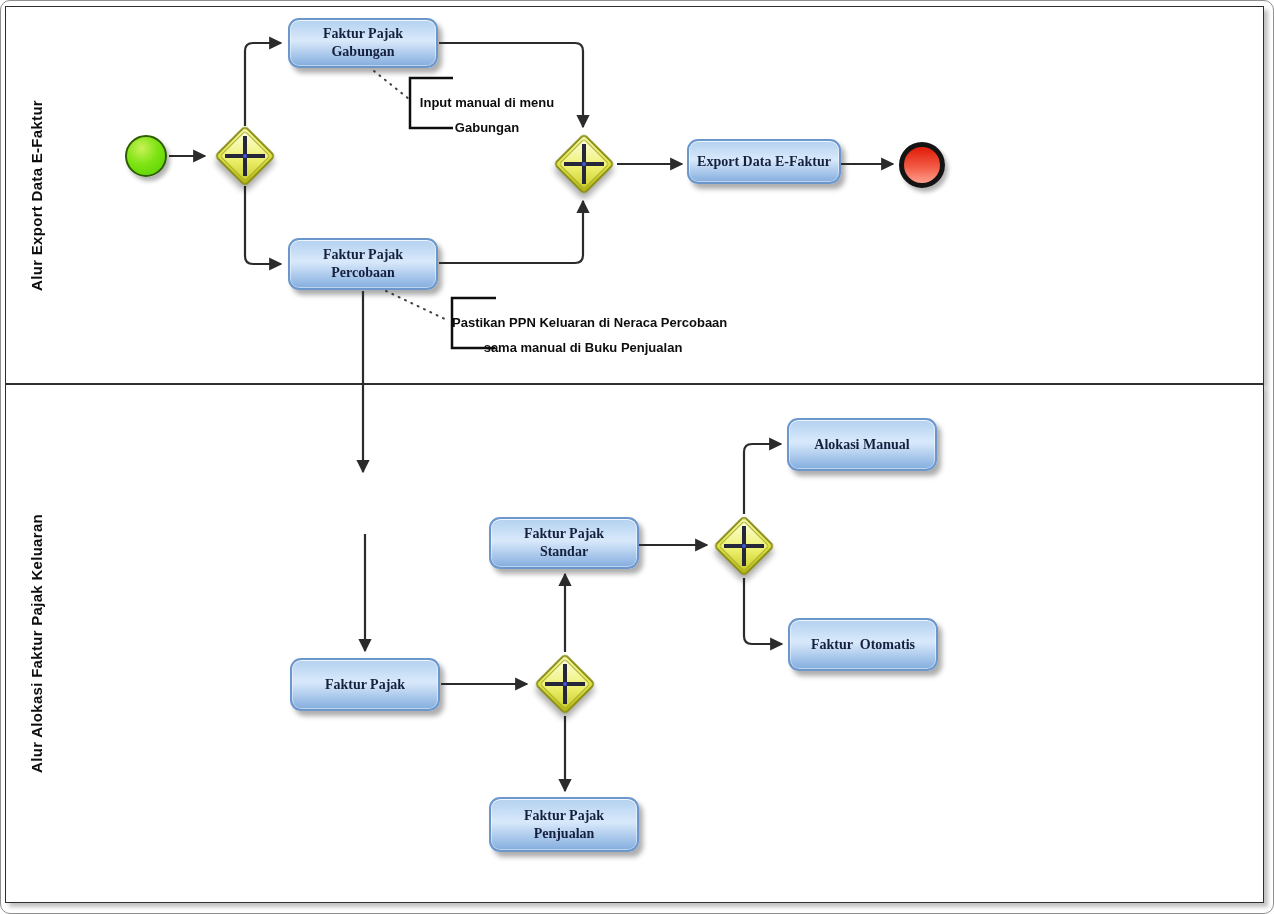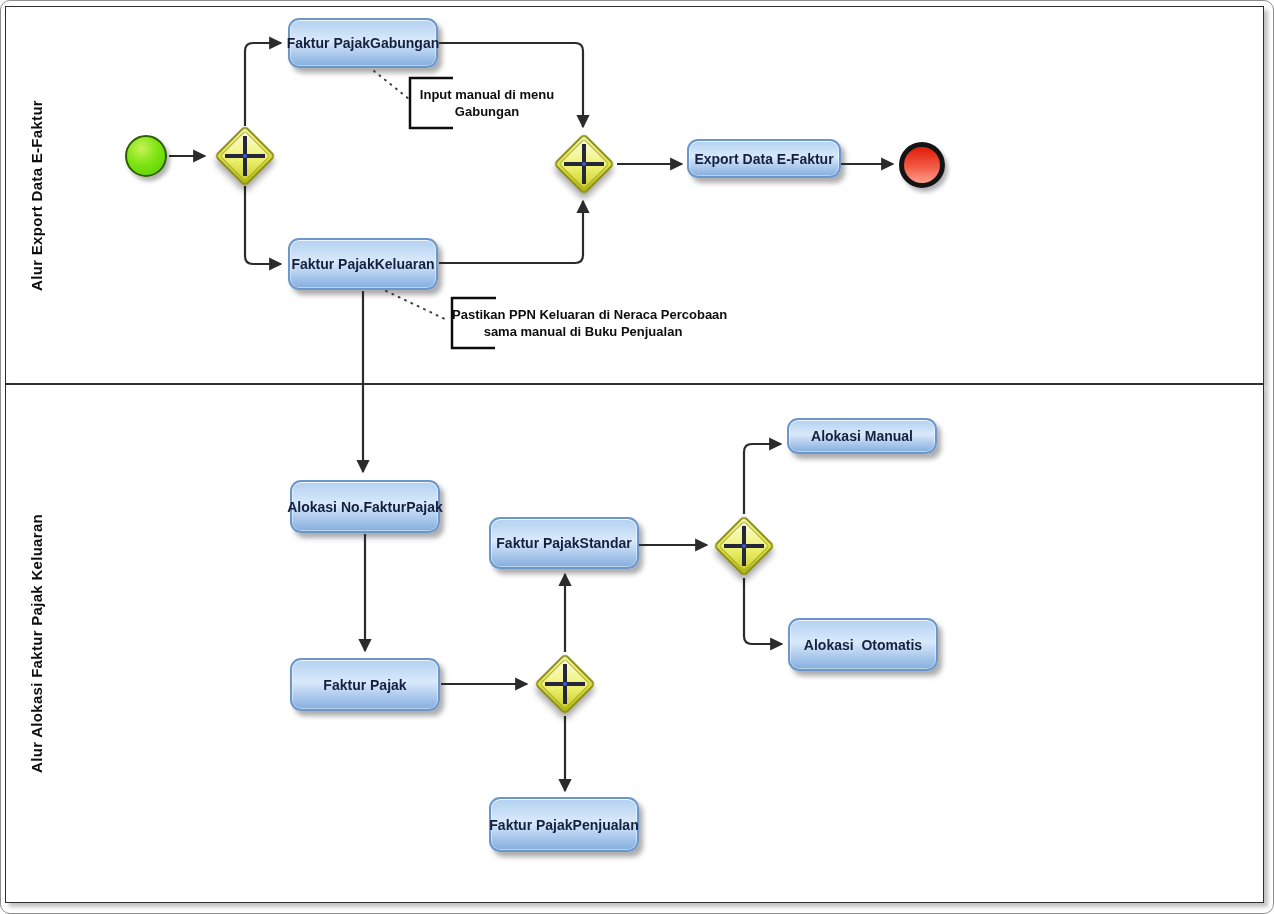--- a/index.html
+++ b/index.html
@@ -14,26 +14,26 @@
   #lane2{top:384px;height:517px;}
   .lane-label-wrap{position:absolute;left:2px;top:0;bottom:0;width:56px;display:flex;
         align-items:center;justify-content:center;}
   .lane-label{writing-mode:vertical-rl;transform:rotate(180deg);white-space:nowrap;
         font-weight:bold;font-size:15px;color:#0e0e0e;letter-spacing:.3px;}
 
   
   svg.flows{position:absolute;left:0;top:0;z-index:2;}
 
   
-  .task{position:absolute;z-index:3;display:flex;align-items:center;
+  .task{position:absolute;z-index:3;display:flex;flex-direction:column;align-items:center;
         justify-content:center;border:2px solid #6b97cc;border-radius:11px;box-sizing:border-box;
         background:linear-gradient(180deg,#b3d1f0 0%,#d9e9fb 45%,#90b6e3 92%,#85aedd 100%);
         box-shadow:4px 5px 5px rgba(50,50,50,.4), inset 0 1px 0 rgba(255,255,255,.65),
                    inset 0 0 0 1px rgba(255,255,255,.45);
-        font-weight:bold;font-size:14px;line-height:18px;color:#15203f;text-align:center;}
+        font-weight:bold;font-size:14px;line-height:18px;color:#15203f;text-align:center;font-family:Liberation Serif, serif;}
   .task span{white-space:pre;}
 
   
   .event{position:absolute;border-radius:50%;z-index:3;box-sizing:border-box;}
   #start-event{left:125px;top:135px;width:42px;height:42px;border:2px solid #2e5c02;
         background:radial-gradient(circle at 38% 30%,#c9f156 0%,#7fe414 45%,#53ce00 100%);
         box-shadow:3px 4px 4px rgba(0,0,0,.3);}
   #end-event{left:899px;top:142px;width:46px;height:46px;border:5px solid #141414;
         background:linear-gradient(180deg,#e22411 8%,#f25a44 55%,#ff9f8d 100%);
         box-shadow:3px 4px 4px rgba(0,0,0,.3);}
@@ -47,21 +47,21 @@
   .gw-inner{position:absolute;inset:2px;border:1px solid #a9ad2e;border-radius:3px;
         background:linear-gradient(135deg,#fbfcd9 0%,#eef172 55%,#ccd028 100%);}
   .gw-plus span{position:absolute;background:#26263a;}
   .gw-h{left:11px;top:29px;width:40px;height:4px;}
   .gw-v{left:29px;top:11px;width:4px;height:40px;}
   .gw-dot{left:29px;top:29px;width:4px;height:4px;background:#3c5bd6 !important;border-radius:50%;}
 
   
   .annotation{position:absolute;z-index:3;text-align:center;font-weight:bold;
         font-size:13px;line-height:17px;color:#0e0e0e;}
-  .annotation div{white-space:nowrap;}
+  .annotation div{white-space:nowrap;margin-top:8px;}
 </style>
 </head>
 <body>
 
 <div class="canvas">
   <div class="frame"></div>
 
   <div class="lane" id="lane1">
     <div class="lane-label-wrap">
       <span class="lane-label">Alur Export Data E-Faktur</span>
@@ -150,49 +150,45 @@
         <span class="gw-dot"></span>
       </div>
   </div>
 
   <div class="task" style="left:288px;top:18px;width:150px;height:50px">
     <span>Faktur Pajak</span>
     <span>Gabungan</span>
   </div>
   <div class="task" style="left:288px;top:238px;width:150px;height:52px">
     <span>Faktur Pajak</span>
-    <span>Keluaran</span>
+    <span>Percobaan</span>
   </div>
-  <div class="task" style="left:687px;top:139px;width:154px;height:39px">
+  <div class="task" style="left:687px;top:139px;width:154px;height:45px">
     <span>Export Data E-Faktur</span>
   </div>
 
   <div class="annotation" style="left:412px;top:86px;width:150px">
     <div>Input manual di menu</div>
     <div>Gabungan</div>
   </div>
   <div class="annotation" style="left:452px;top:306px;width:262px">
     <div>Pastikan PPN Keluaran di Neraca Percobaan</div>
     <div>sama manual di Buku Penjualan</div>
   </div>
 
-  <div class="task" style="left:290px;top:480px;width:150px;height:53px">
-    <span>Alokasi No.Faktur</span>
-    <span>Pajak</span>
-  </div>
   <div class="task" style="left:290px;top:658px;width:150px;height:53px">
     <span>Faktur Pajak</span>
   </div>
   <div class="task" style="left:489px;top:517px;width:150px;height:52px">
     <span>Faktur Pajak</span>
     <span>Standar</span>
   </div>
   <div class="task" style="left:489px;top:797px;width:150px;height:55px">
     <span>Faktur Pajak</span>
     <span>Penjualan</span>
   </div>
-  <div class="task" style="left:787px;top:418px;width:150px;height:36px">
+  <div class="task" style="left:787px;top:418px;width:150px;height:53px">
     <span>Alokasi Manual</span>
   </div>
   <div class="task" style="left:788px;top:618px;width:150px;height:53px">
-    <span>Alokasi  Otomatis</span>
+    <span>Faktur  Otomatis</span>
   </div>
 </div>
 
 </body></html>

